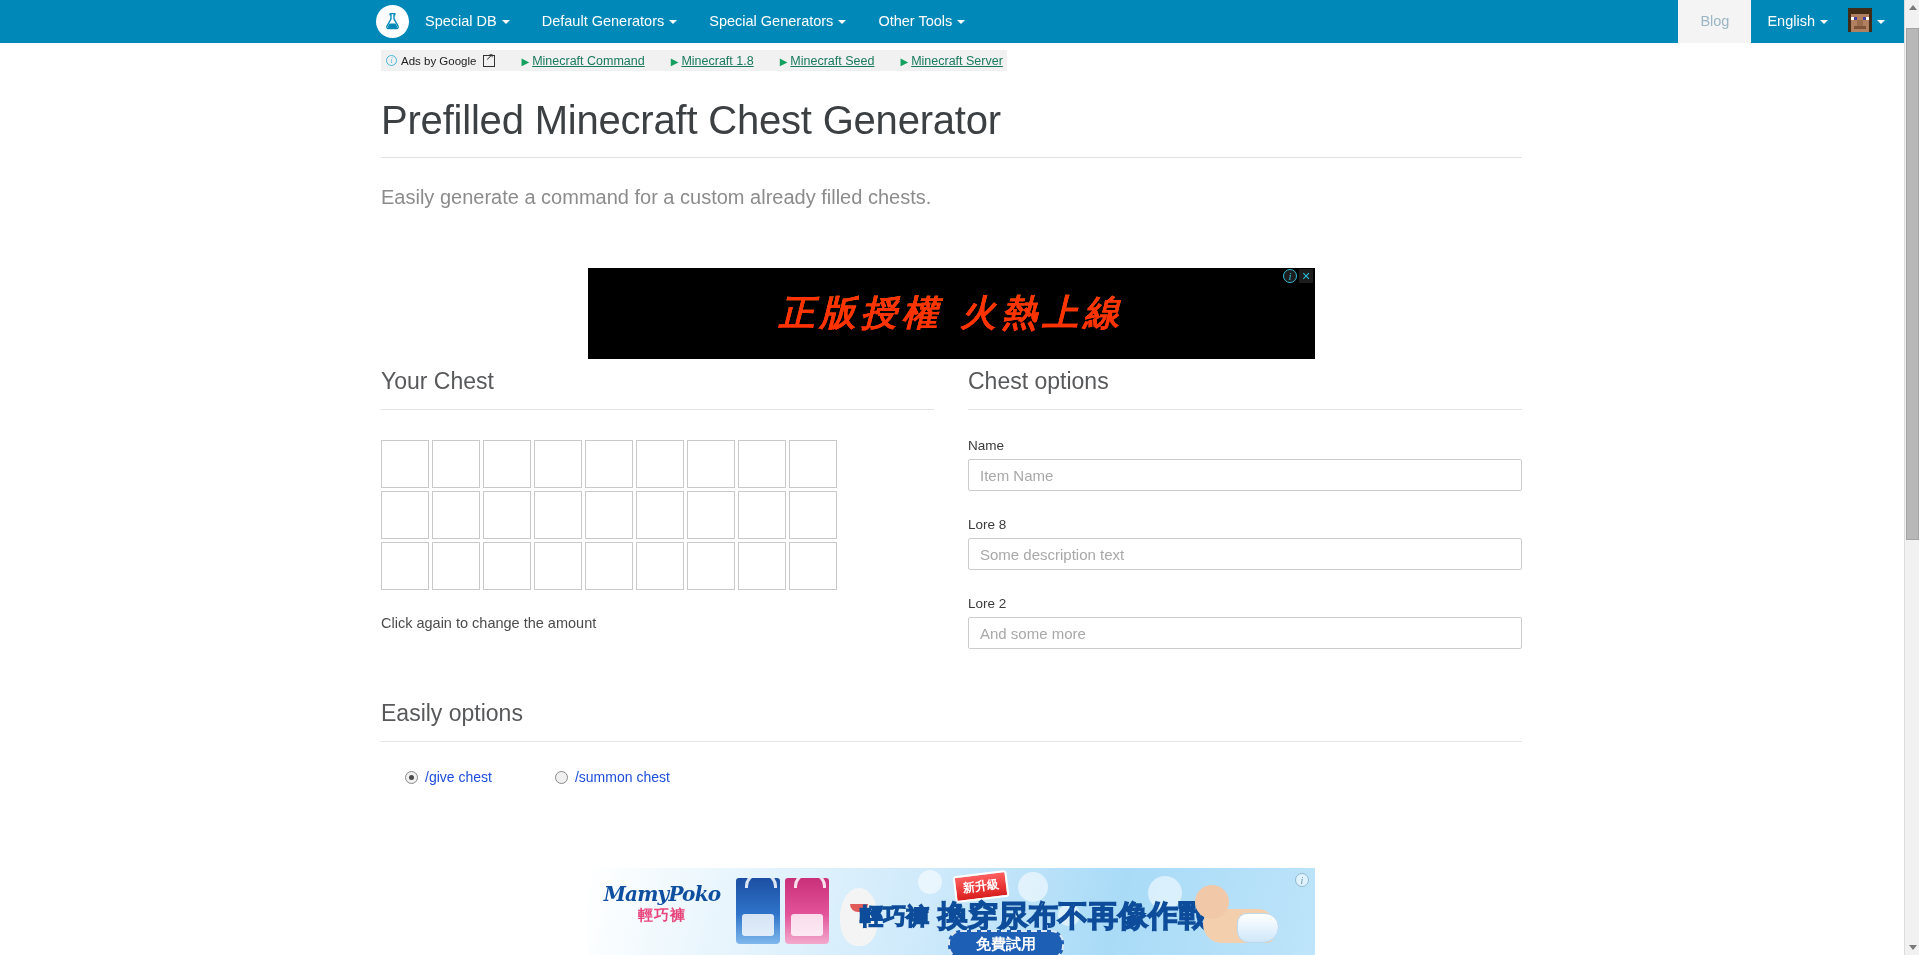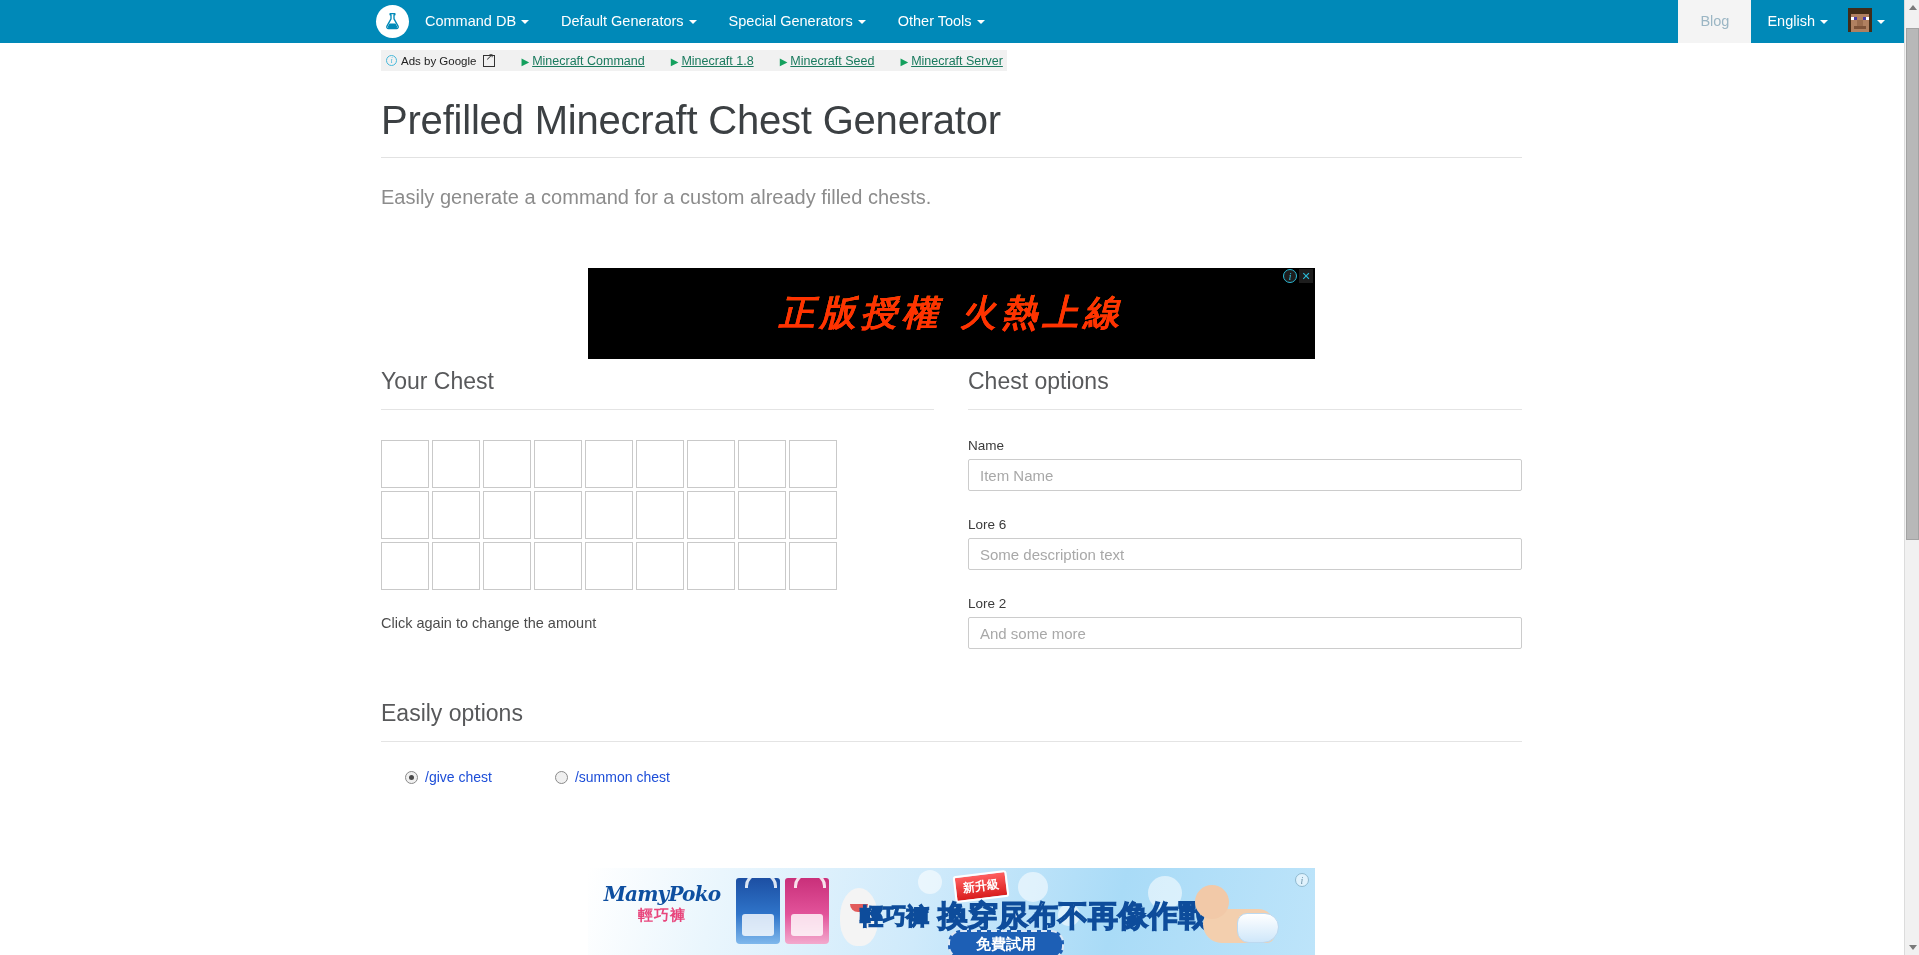--- a/index.html
+++ b/index.html
@@ -579,21 +579,21 @@
     <div class="nav-left">
       <a class="brand-logo">
         <span>
           <svg width="19" height="19" viewBox="0 0 24 24">
             <path d="M9 2h6v1.6h-1.1v5.1l5.1 9.1c.8 1.4-.2 3.2-1.8 3.2H6.8c-1.6 0-2.6-1.8-1.8-3.2l5.1-9.1V3.6H9V2z" fill="none" stroke="#0089b8" stroke-width="1.7" stroke-linejoin="round"></path>
             <path d="M8.2 14.6h7.6l2.1 3.8c.5.9-.1 1.9-1 1.9H7.1c-.9 0-1.5-1-1-1.9l2.1-3.8z" fill="#0089b8"></path>
           </svg>
         </span>
       </a>
       <div class="nav-items">
-        <a class="nav-item"><span>Command DB</span><i class="caret"></i></a>
+        <a class="nav-item"><span>Special DB</span><i class="caret"></i></a>
         <a class="nav-item"><span>Default Generators</span><i class="caret"></i></a>
         <a class="nav-item"><span>Special Generators</span><i class="caret"></i></a>
         <a class="nav-item"><span>Other Tools</span><i class="caret"></i></a>
       </div>
     </div>
     <div class="nav-right">
       <a class="nav-blog">Blog</a>
       <a class="nav-lang"><span>English</span><i class="caret"></i></a>
       <div class="nav-avatar-wrap">
         <span>
@@ -679,21 +679,21 @@
 
     <div class="col-right">
       <h2 class="section-title">Chest options</h2>
 
       <div class="form-group">
         <label class="form-label">Name</label>
         <input class="form-control" type="text" placeholder="Item Name" style="">
       </div>
 
       <div class="form-group">
-        <label class="form-label">Lore 6</label>
+        <label class="form-label">Lore 8</label>
         <input class="form-control" type="text" placeholder="Some description text" style="">
       </div>
 
       <div class="form-group">
         <label class="form-label">Lore 2</label>
         <input class="form-control" type="text" placeholder="And some more" style="">
       </div>
     </div>
   </div>
 

